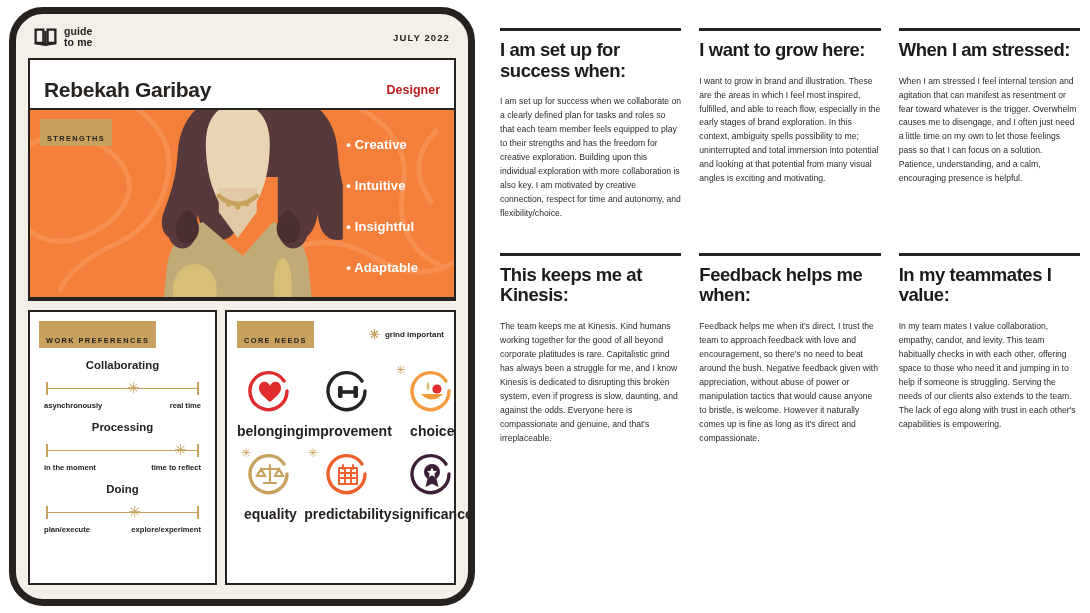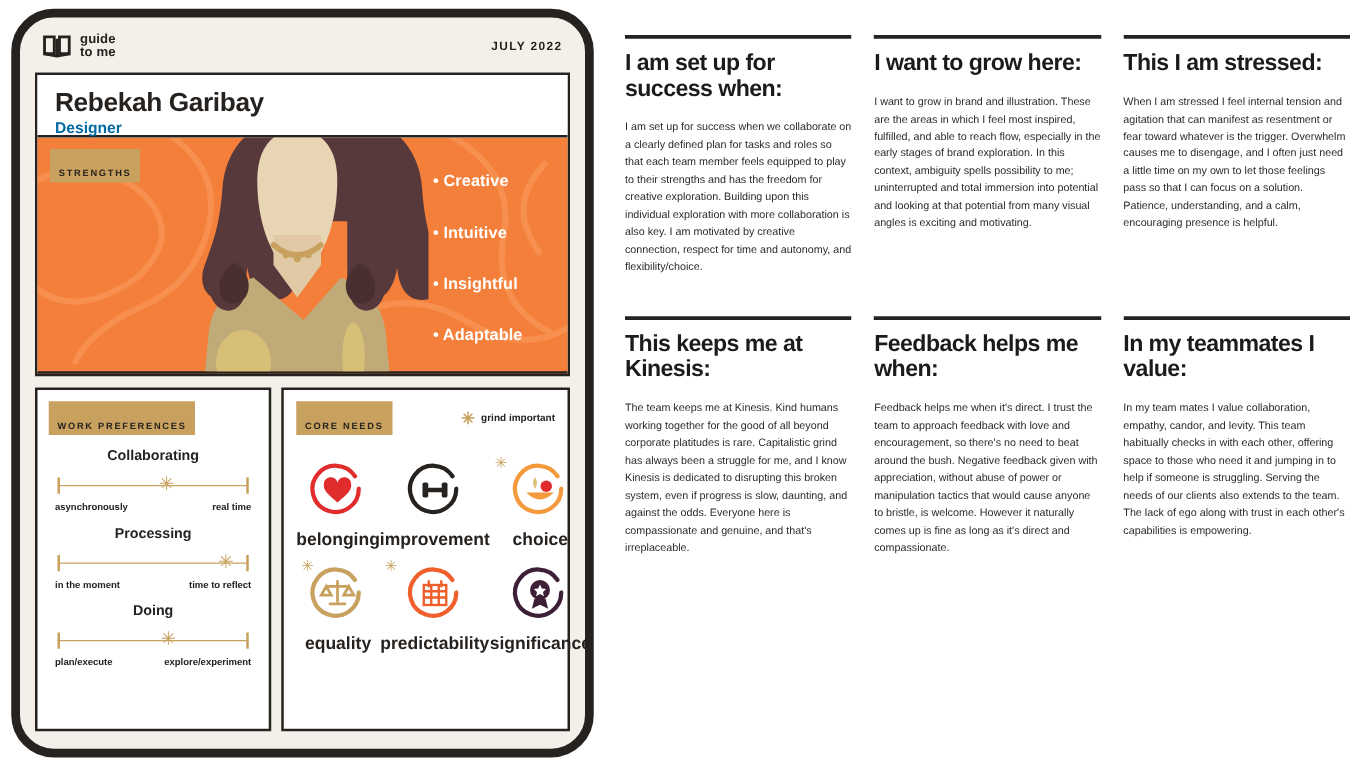--- a/index.html
+++ b/index.html
@@ -25,25 +25,25 @@
   .brand { display: flex; align-items: center; gap: 7px; }
   .book-ico { width: 23px; height: 19px; display: block; }
   .brand-txt { font-size: 10.5px; font-weight: 700; line-height: 1.08; color: #26221f; letter-spacing: .1px; }
   .date { font-size: 9.5px; font-weight: 700; letter-spacing: 1.1px; color: #26221f; }
 
   .screen { border: 2.5px solid #26221f; background: #fff; }
 
   .name-bar {
     position: relative; z-index: 3;
     background: #fff; border-bottom: 2.5px solid #26221f;
-    display: flex; justify-content: space-between;
-    padding: 11px 14px 12px 14px; height: 50px; flex-direction: column;
+    display: flex; align-items: center; justify-content: space-between;
+    padding: 24px 14px 12px 14px; height: 50px;
   }
   .pname { font-size: 21px; font-weight: 800; color: #26221f; letter-spacing: -.3px; }
-  .prole { font-size: 12.5px; font-weight: 700; color: #0369a1; }
+  .prole { font-size: 12.5px; font-weight: 700; color: #b91c1c; }
 
   
   .str-panel {
     position: relative; height: 189px; overflow: hidden;
     background: #f47f3a; border-bottom: 2.5px solid #26221f;
   }
   .blobs { position: absolute; inset: 0; opacity: .5; }
   .tag {
     position: absolute; left: 10px; top: 9px; z-index: 6;
     background: #c8a15e; color: #26221f;
@@ -307,21 +307,21 @@
     </div>
 
     <div class="col">
       <div class="rule"></div>
       <h2>I want to grow here:</h2>
       <p>I want to grow in brand and illustration. These are the areas in which I feel most inspired, fulfilled, and able to reach flow, especially in the early stages of brand exploration. In this context, ambiguity spells possibility to me; uninterrupted and total immersion into potential and looking at that potential from many visual angles is exciting and motivating.</p>
     </div>
 
     <div class="col">
       <div class="rule"></div>
-      <h2>This I am stressed:</h2>
+      <h2>When I am stressed:</h2>
       <p>When I am stressed I feel internal tension and agitation that can manifest as resentment or fear toward whatever is the trigger. Overwhelm causes me to disengage, and I often just need a little time on my own to let those feelings pass so that I can focus on a solution. Patience, understanding, and a calm, encouraging presence is helpful.</p>
     </div>
 
     <div class="col row2">
       <div class="rule"></div>
       <h2>This keeps me at Kinesis:</h2>
       <p>The team keeps me at Kinesis. Kind humans working together for the good of all beyond corporate platitudes is rare. Capitalistic grind has always been a struggle for me, and I know Kinesis is dedicated to disrupting this broken system, even if progress is slow, daunting, and against the odds. Everyone here is compassionate and genuine, and that's irreplaceable.</p>
     </div>
 
     <div class="col row2">

